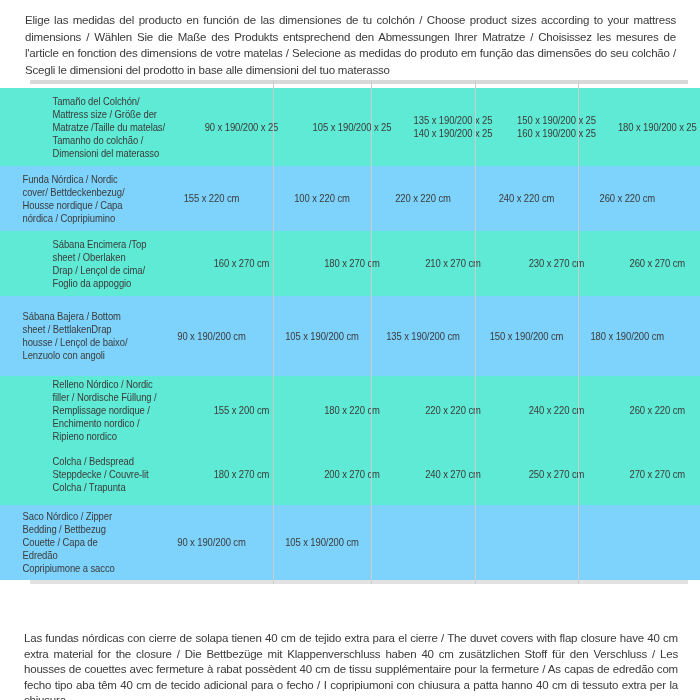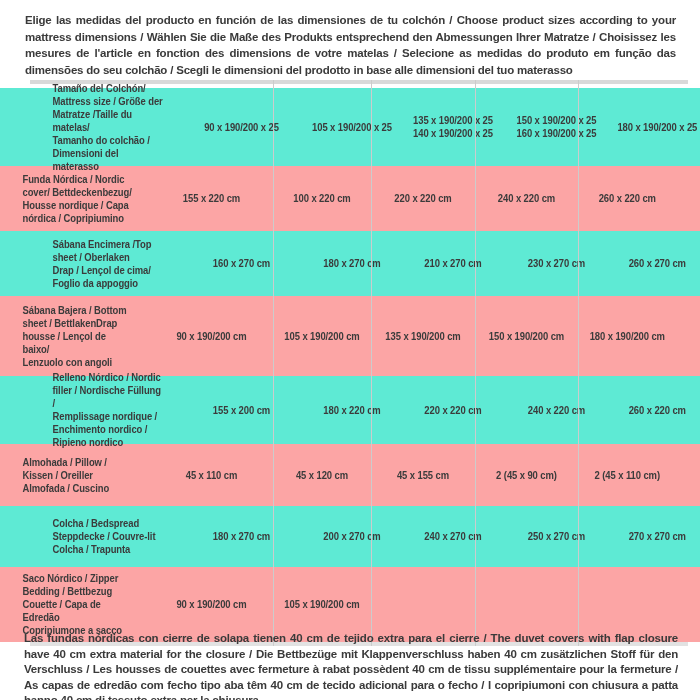--- a/index.html
+++ b/index.html
@@ -1,31 +1,31 @@
 <!DOCTYPE html>
 <html><head>
 <meta charset="utf-8">
 <style>
   html,body { margin:0; padding:0; background:#ffffff; }
   .page {
     position:relative; width:700px; height:700px; background:#ffffff;
-    font-family:"Liberation Sans", sans-serif; font-weight:700; color:#3b3b3b;
+    font-family:"Liberation Sans", sans-serif; font-weight:400; color:#3b3b3b;
     overflow:hidden;
   }
   .intro {
     position:absolute; top:12px; left:25px; right:24px; margin:0;
     font-size:11.5px; line-height:16.5px; text-align:justify; color:#3a3a3a;
     letter-spacing:-0.2px;
   }
   .size-table { position:absolute; top:80px; left:0; width:700px; }
   .topbar { height:4px; background:#d9d9d9; margin:0 12px 4px 30px; }
   .bottombar { height:4px; background:#e2e2e2; margin:0 12px 0 30px; }
   .row { display:flex; width:700px; }
   .row.gray { background:#5eead4;padding-left:30px; }
-  .row.white { background:#fca5a5; }
+  .row.white { background:#7dd3fc; }
   .r1{height:78px} .r2{height:65px} .r3{height:65px} .r4{height:80px}
   .r5{height:68px} .r6{height:62px} .r7{height:61px} .r8{height:75px}
   .cell {
     display:flex; align-items:center; justify-content:center;
     text-align:center; white-space:pre-line; box-sizing:border-box;
     font-size:10.5px; line-height:13px; letter-spacing:-0.1px;
     transform:scaleX(0.9);
   }
   .cell.label {
     width:150px; padding-left:25px; justify-content:flex-start;
@@ -110,30 +110,20 @@
 Remplissage nordique /
 Enchimento nordico /
 Ripieno nordico</div>
       <div class="cell c1">155 x 200 cm</div>
       <div class="cell c2">180 x 220 cm</div>
       <div class="cell c3">220 x 220 cm</div>
       <div class="cell c4">240 x 220 cm</div>
       <div class="cell c5">260 x 220 cm</div>
     </div>
 
-    <div class="row white r6">
-      <div class="cell label">Almohada  / Pillow /
-Kissen / Oreiller
-Almofada / Cuscino</div>
-      <div class="cell c1">45 x 110 cm</div>
-      <div class="cell c2">45 x 120 cm</div>
-      <div class="cell c3">45 x 155 cm</div>
-      <div class="cell c4">2 (45 x 90 cm)</div>
-      <div class="cell c5">2 (45 x 110 cm)</div>
-    </div>
 
     <div class="row gray r7">
       <div class="cell label">Colcha / Bedspread
 Steppdecke / Couvre-lit
 Colcha / Trapunta</div>
       <div class="cell c1">180 x 270 cm</div>
       <div class="cell c2">200 x 270 cm</div>
       <div class="cell c3">240 x 270 cm</div>
       <div class="cell c4">250 x 270 cm</div>
       <div class="cell c5">270 x 270 cm</div>

